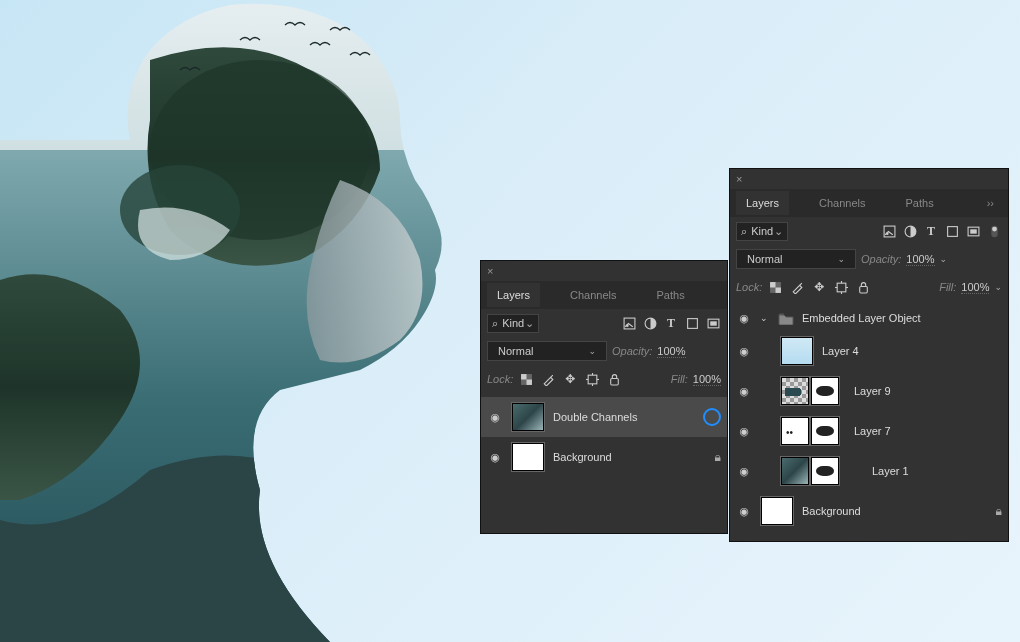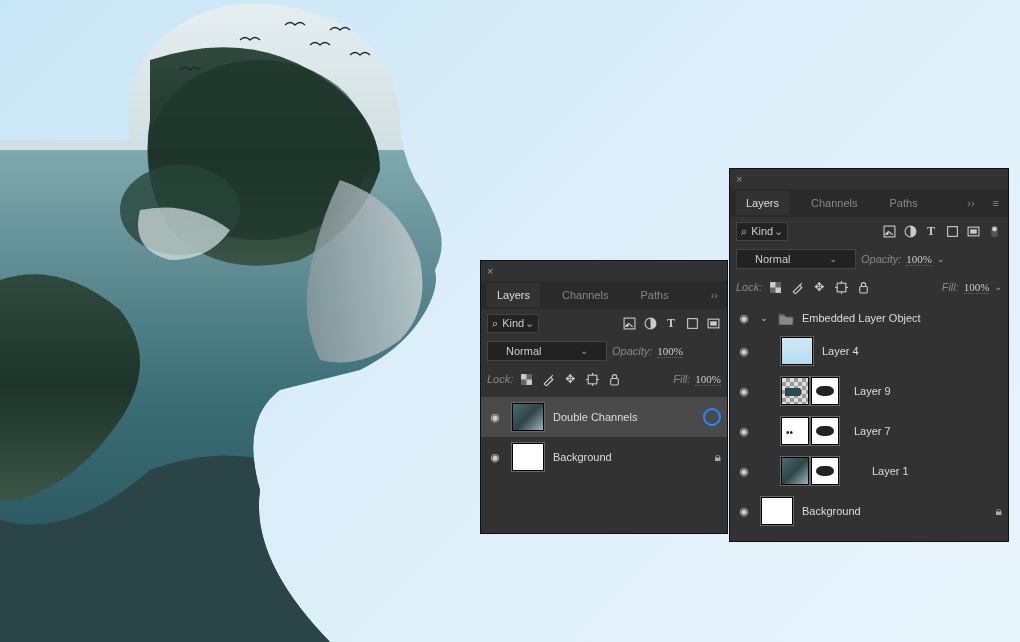--- a/index.html
+++ b/index.html
@@ -34,21 +34,21 @@
     align-items: center;
     padding-left: 6px;
   }
   .close-x { color:#999; font-size:11px; cursor:pointer; }
   .tabbar {
     display: flex;
     align-items: center;
     height: 28px;
     background: #2a2a2a;
     padding: 0 6px;
-    gap: 12px;
+    gap: 20px;
   }
   .tab {
     padding: 6px 10px;
     color: #888;
     cursor: pointer;
   }
   .tab.active { color: #ddd; background: #323232; }
   .tab-spacer { flex: 1; }
   .tab-icon { color:#888; font-size:11px; padding:0 3px; cursor:pointer; }
   .filterbar, .blendbar, .lockbar {
@@ -71,28 +71,27 @@
   }
   .kind-select .chev { position:absolute; right:4px; color:#aaa; }
   .mini-icon {
     width: 16px; height:16px; color:#ccc;
     display: inline-flex; align-items:center; justify-content:center;
     cursor: pointer; font-size: 12px;
   }
   .mini-icon svg { width:13px; height:13px; }
   .blend-select {
     background: #222; border:1px solid #444; color:#ccc;
-    font-size:11px; padding: 3px 18px; min-width: 120px;
+    font-size:11px; padding: 3px 10px; min-width: 120px;
     display:flex; justify-content:space-between; align-items:center;
   }
   .label-dim { color:#888; font-size:11px;font-style:italic; }
   .pct {
     color:#ccc; font-size:11px;
     border-bottom: 1px dotted #666;
-    font-family: Liberation Serif, serif;
   }
   .caret-down { font-size: 9px; color:#aaa; }
   .lock-icons { display:flex; gap:6px; align-items:center; }
 
   .layers-list { padding: 4px 0 10px 0; min-height: 140px; }
   .layer-row {
     display:flex; align-items:center;
     height: 40px;
     padding: 2px 6px;
     gap: 8px;

